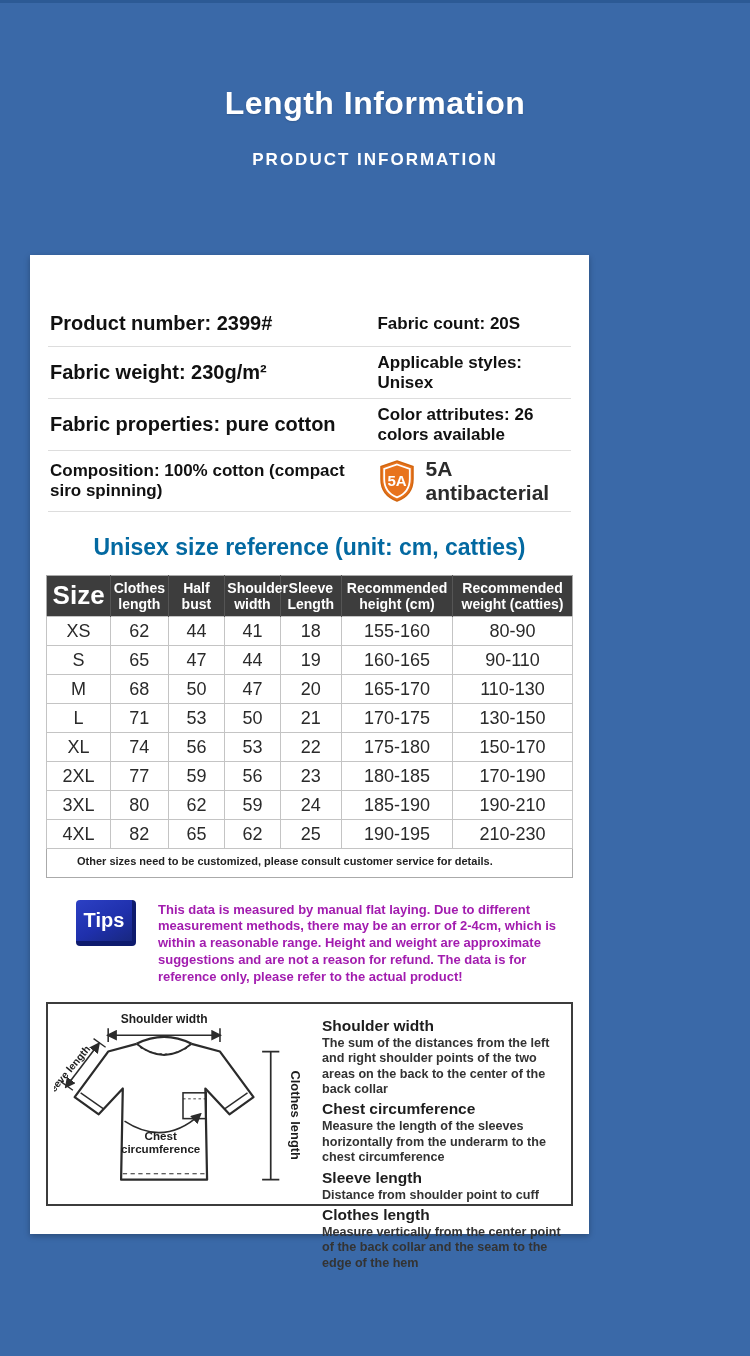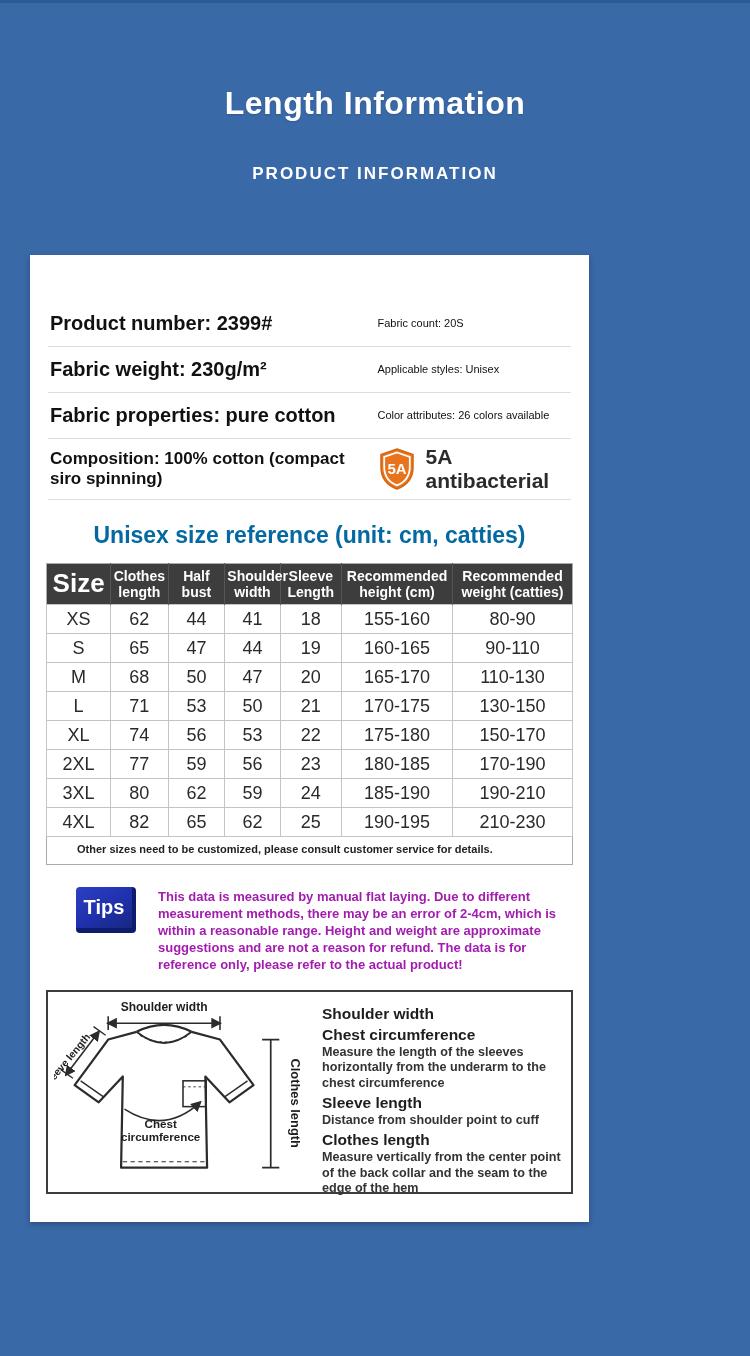--- a/index.html
+++ b/index.html
@@ -14,21 +14,21 @@
   .top-strip { height:3px; background:#2c5a95; }
 
   
   .hero { height:252px; color:#ffffff; text-align:center; }
   .hero-title {
     padding-top:82px;
     font-size:32px; font-weight:bold; letter-spacing:.5px;
     text-shadow:0 1px 2px rgba(0,0,0,.15);
   }
   .hero-subtitle {
-    margin-top:42px;
+    margin-top:28px;
     font-size:17px; font-weight:600; letter-spacing:2px;
   }
 
   
   .card {
     width:559px; margin-left:30px;
     background:#ffffff;
     box-shadow:0 2px 6px rgba(0,0,0,.28);
     padding:46px 16px 28px 16px;
   }
@@ -37,21 +37,21 @@
   .info-grid { padding:0 2px; }
   .info-row {
     display:flex; align-items:center;
     border-bottom:1px solid #ddd;
     min-height:46px; padding:6px 0;
   }
   .info-left { width:63%; padding-left:2px; }
   .info-right { width:37%; }
   .txt-lg { font-size:20px; font-weight:bold; color:#111; }
   .txt-md { font-size:17px; font-weight:bold; color:#111; }
-  .txt-rt { font-size:11px; font-weight:normal; color:#111; line-height:1.15; }
+  .txt-rt { font-size:17px; font-weight:bold; color:#111; line-height:1.15; }
   .badge-row { display:flex; align-items:center; gap:8px; }
   .badge-row .label-5a { font-size:21px; font-weight:bold; color:#2b2b2b; }
   .shield { width:40px; height:44px; flex:0 0 40px; }
 
   
   .size-title {
     text-align:center; font-size:23px; font-weight:bold; color:#0369a1;
     margin:22px 0 14px 0;
   }
   table.size-table {
@@ -291,20 +291,21 @@
 
       <text x="128" y="16" text-anchor="middle" font-size="14" font-weight="bold" fill="#1d1d1d">Shoulder width</text>
       <text transform="translate(18,76) rotate(-50)" text-anchor="middle" font-size="12" font-weight="bold" fill="#1d1d1d">Sleeve length</text>
       <text x="124" y="152" text-anchor="middle" font-size="13.5" font-weight="bold" fill="#1d1d1d">Chest</text>
       <text x="124" y="167" text-anchor="middle" font-size="13.5" font-weight="bold" fill="#1d1d1d">circumference</text>
       <text transform="translate(276,123) rotate(90)" text-anchor="middle" font-size="15" font-weight="bold" fill="#1d1d1d">Clothes length</text>
     </svg>
 
     <div class="defs-col">
         <div class="def-term">Shoulder width</div>
+        <div class="def-desc">The sum of the distances from the left and right shoulder points of the two areas on the back to the center of the back collar</div>
         <div class="def-term">Chest circumference</div>
         <div class="def-desc">Measure the length of the sleeves horizontally from the underarm to the chest circumference</div>
         <div class="def-term">Sleeve length</div>
         <div class="def-desc">Distance from shoulder point to cuff</div>
         <div class="def-term">Clothes length</div>
         <div class="def-desc">Measure vertically from the center point of the back collar and the seam to the edge of the hem</div>
       </div>
   </div>
 
 </div>

